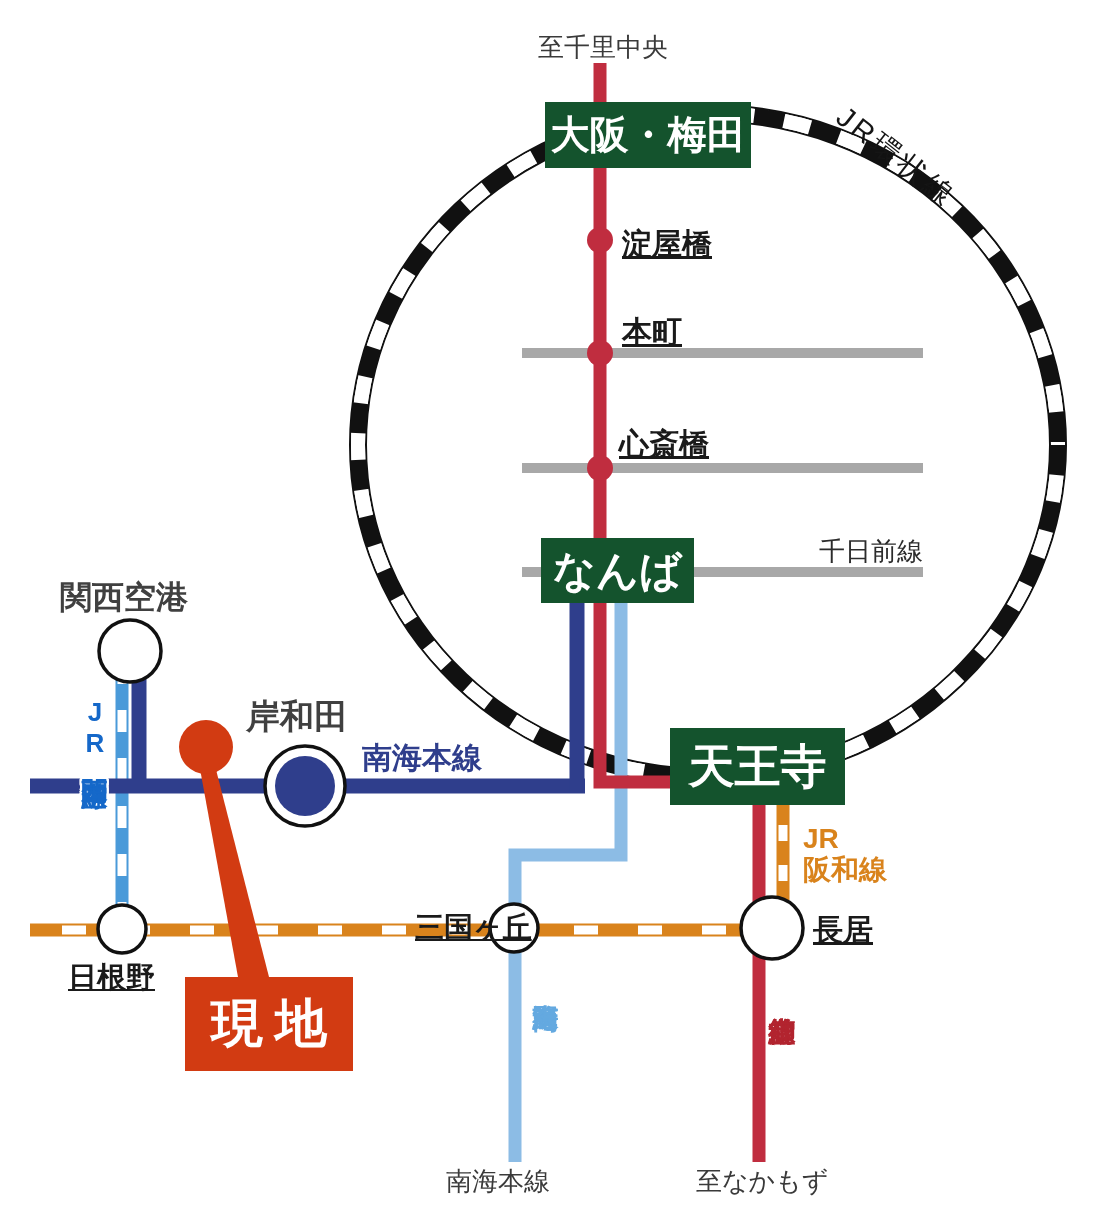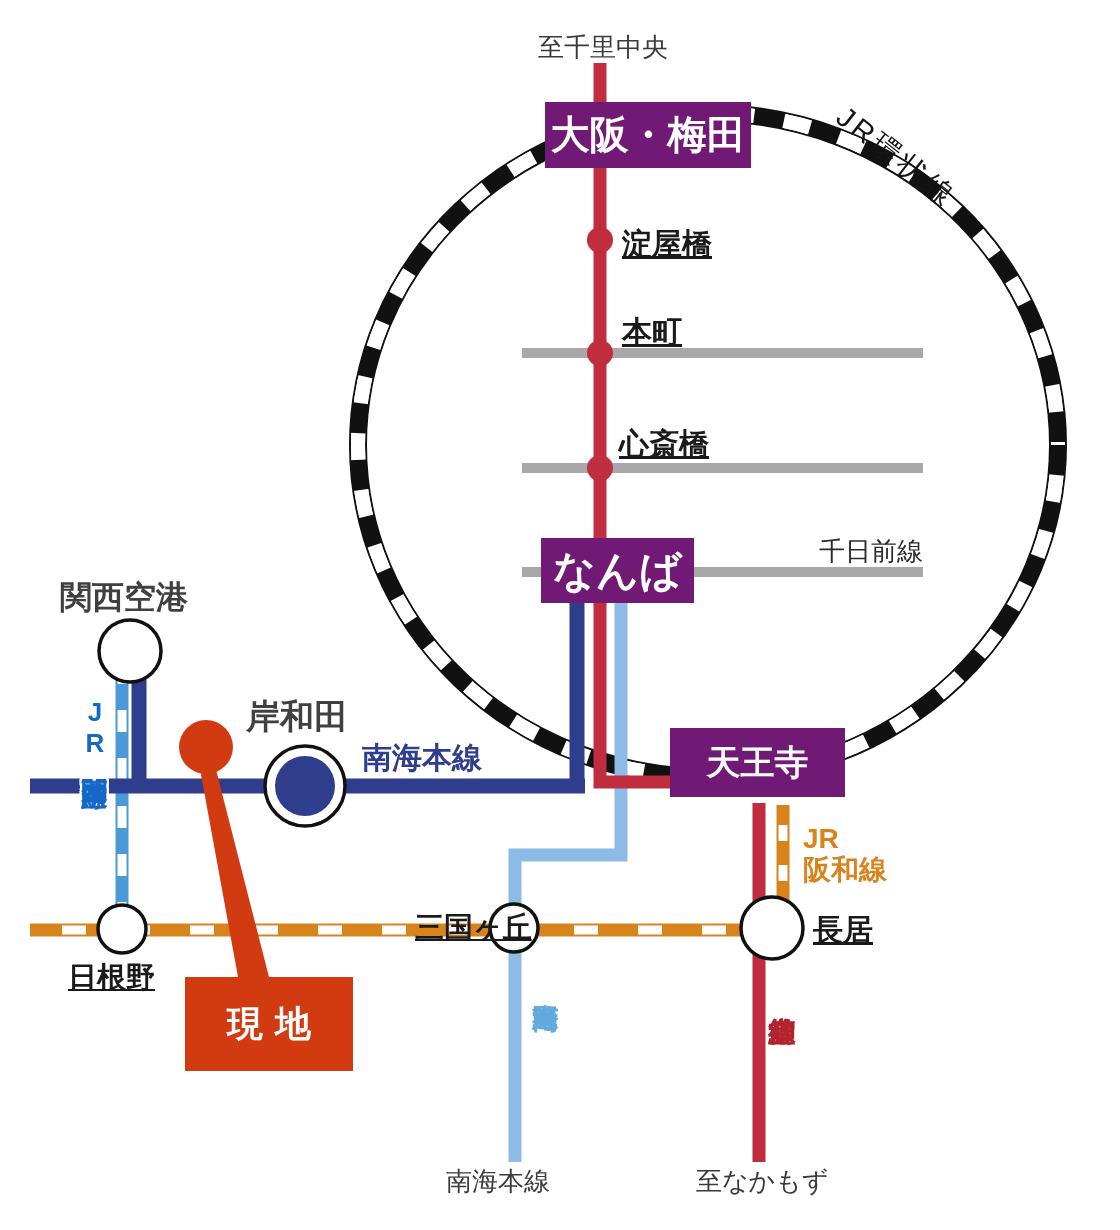--- a/index.html
+++ b/index.html
@@ -6,30 +6,30 @@
   body{width:1120px;height:1230px;position:relative;overflow:hidden;
        font-family:"Liberation Sans","DejaVu Sans",sans-serif;}
   .stage{position:absolute;left:0;top:0;width:1120px;height:1230px;}
   svg.rails{position:absolute;left:0;top:0;}
   .lbl{position:absolute;white-space:nowrap;color:#1d1d1d;}
   .terminal{font-size:26px;font-weight:500;color:#3a3a3a;}
   .linename{font-size:26px;font-weight:500;color:#2b2b2b;}
   .station{font-size:30px;font-weight:600;color:#1a1a1a;text-decoration:underline;}
   .bignode{font-size:32px;font-weight:700;color:#404040;}
   .right{text-align:right;}
-  .blackbox{position:absolute;background:#701a75;color:#fff;display:flex;
+  .blackbox{position:absolute;background:#14532d;color:#fff;display:flex;
             align-items:center;justify-content:center;font-weight:700;}
   .vert{writing-mode:vertical-rl;text-orientation:upright;font-weight:600;}
   .halo{text-shadow:-2px 0 #fff,2px 0 #fff,0 -2px #fff,0 2px #fff,
         -2px -2px #fff,2px -2px #fff,-2px 2px #fff,2px 2px #fff;}
   .loop-label{font-size:29px;font-weight:500;letter-spacing:4px;color:#151515;
               transform:rotate(38deg);transform-origin:0 0;}
   .site-box{position:absolute;left:185px;top:977px;width:168px;height:94px;
             background:#d23b12;color:#fff;display:flex;align-items:center;
-            justify-content:center;font-weight:700;font-size:36px;}
+            justify-content:center;font-weight:700;font-size:52px;}
   .site-box span{letter-spacing:12px;padding-left:12px;}
   .navyline{color:#2f3e8c;font-size:30px;font-weight:600;}
   .jrblue{color:#1568c9;font-size:26px;letter-spacing:1px;}
   .koyablue{color:#64a9e0;font-size:26px;}
   .midored{color:#b2242f;font-size:27px;}
   .hanwa{color:#d9831c;font-size:28px;font-weight:600;line-height:31px;}
   .two{line-height:30px;}
 </style>
 </head>
 <body>
@@ -91,21 +91,21 @@
   </svg>
 
   <div class="lbl terminal" style="left:520px;top:30px;width:166px;text-align:center;">至千里中央</div>
   <div class="lbl terminal" style="left:446px;top:1164px;">南海本線</div>
   <div class="lbl terminal" style="left:696px;top:1164px;">至なかもず</div>
 
   <div class="lbl loop-label" style="left:852px;top:98px;">JR環状線</div>
 
   <div class="blackbox" style="left:545px;top:102px;width:206px;height:66px;font-size:39px;">大阪・梅田</div>
   <div class="blackbox" style="left:541px;top:538px;width:153px;height:65px;font-size:42px;">なんば</div>
-  <div class="blackbox" style="left:670px;top:728px;width:175px;height:69px;font-size:34px;">天王寺</div>
+  <div class="blackbox" style="left:670px;top:728px;width:175px;height:77px;font-size:46px;">天王寺</div>
 
   <div class="lbl station" style="left:622px;top:224px;">淀屋橋</div>
   <div class="lbl station" style="left:622px;top:312px;">本町</div>
   <div class="lbl station" style="left:619px;top:424px;">心斎橋</div>
 
   <div class="lbl linename right" style="left:723px;top:534px;width:200px;">千日前線</div>
 
   <div class="lbl bignode" style="left:60px;top:576px;">関西空港</div>
   <div class="lbl bignode" style="left:246px;top:694px;font-size:34px;">岸和田</div>
   <div class="lbl navyline" style="left:362px;top:738px;">南海本線</div>

